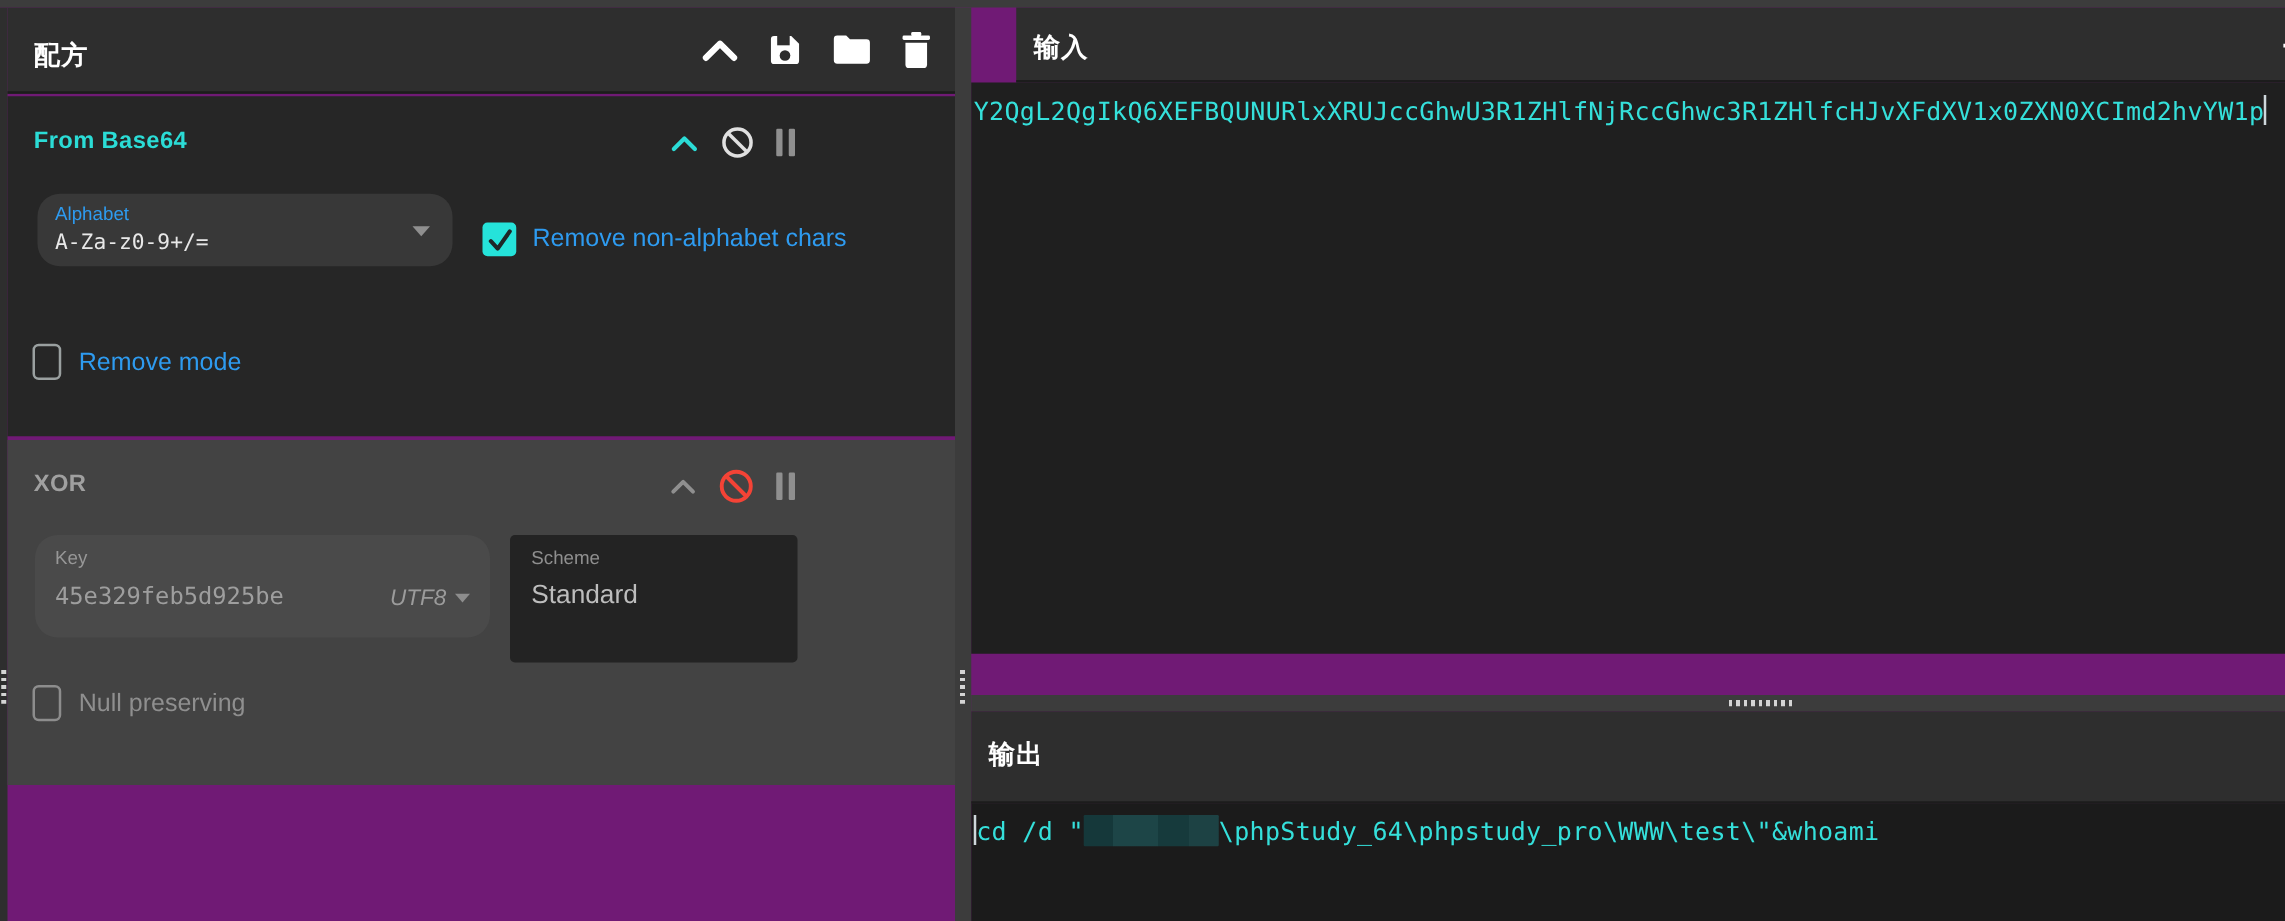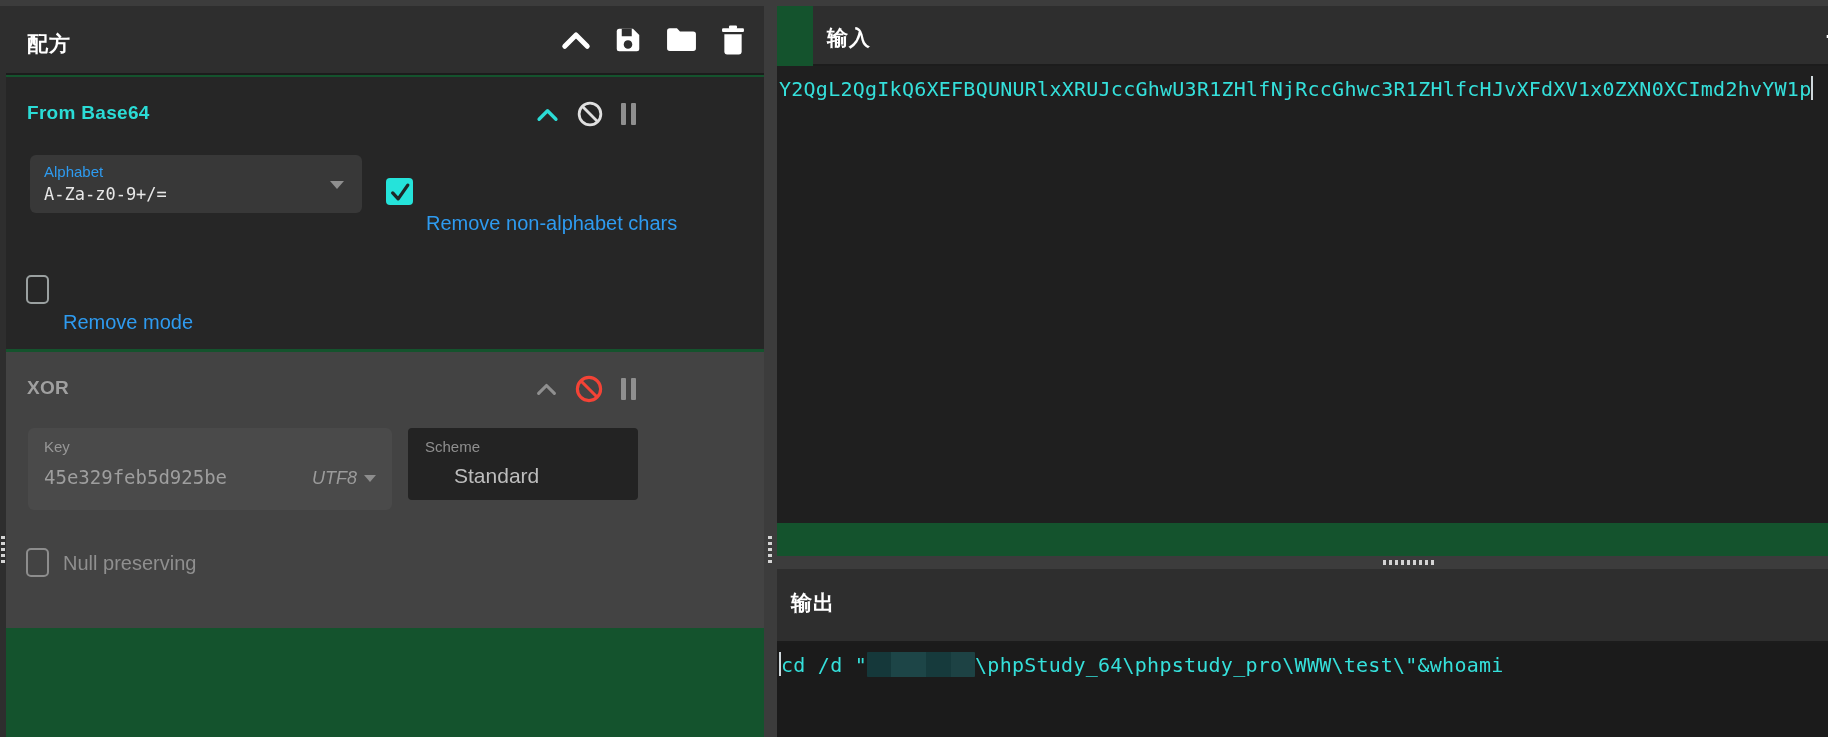--- a/index.html
+++ b/index.html
@@ -1,19 +1,19 @@
 <!DOCTYPE html>
 <html><head>
 <meta charset="utf-8">
 <style>
   * { box-sizing: border-box; }
   html,body { margin:0; padding:0; background:#111; }
   .app {
     position:relative; width:1828px; height:737px; overflow:hidden;
-    background:#14532d; font-family:"Liberation Sans", sans-serif;
+    background:#701a75; font-family:"Liberation Sans", sans-serif;
     -webkit-font-smoothing:antialiased;
   }
   .abs { position:absolute; }
 
   
   .top-strip { left:0; top:0; width:1828px; height:6px; background:#3c3c3c; }
   .left-gutter { left:0; top:6px; width:6px; height:731px; background:#2e2e2e; }
   .v-dots { width:4px; height:27px;
     background:repeating-linear-gradient(to bottom,#d4d4d4 0 3px,transparent 3px 6px); }
   .splitter-v { left:764px; top:6px; width:13px; height:731px; background:#3c3c3c; }
@@ -29,54 +29,54 @@
   .icon-btn { display:flex; align-items:center; justify-content:center; cursor:pointer; }
 
   .op { left:6px; width:758px; }
   .op-base64 { top:77px; height:272px; background:#262626; }
   .op-xor    { top:352px; height:276px; background:#434343; }
   .op-title { left:21px; top:25px; font-size:19px; font-weight:bold; letter-spacing:.3px; }
   .op-title.enabled { color:#2bdcd6; }
   .op-title.disabled { color:#a0a0a0; }
   .op-icons { right:128px; top:22px; display:flex; gap:17px; align-items:center; height:30px; }
 
-  .field { border-radius:6px; }
+  .field { border-radius:18px; }
   .field-label { font-size:15px; }
   .mono { font-family:"DejaVu Sans Mono", monospace; }
 
   .alphabet-field { left:24px; top:78px; width:332px; height:58px; background:#383838; }
   .alphabet-label { left:14px; top:8px; color:#2e9bf0; }
   .alphabet-value { left:14px; top:29px; color:#e8e8e8; font-size:17px; }
   .dd-caret { width:0; height:0; border-left:7px solid transparent; border-right:7px solid transparent;
     border-top:8px solid #8f8f8f; }
   .alphabet-caret { right:18px; top:26px; }
 
   .checkbox-checked { width:27px; height:27px; background:#25e3da; border-radius:4px;
     display:flex; align-items:center; justify-content:center; }
   .checkbox-empty { width:23px; height:29px; border:2.5px solid #9aa0a0; border-radius:5px;
     background:transparent; }
   .op-xor .checkbox-empty { border-color:#8d8d8d; }
   .chk-label { font-size:20px; }
-  .blue { color:#2e9bf0;margin-top:32px; }
+  .blue { color:#2e9bf0; }
   .gray-label { color:#8f8f8f; }
 
   .chk-remove { left:380px; top:101px; }
   .lbl-remove { left:420px; top:103px; }
   .chk-strict { left:20px; top:198px; }
   .lbl-strict { left:57px; top:202px; }
 
   .key-field { left:22px; top:76px; width:364px; height:82px; background:#4a4a4a; }
   .key-label { left:16px; top:10px; color:#979797; }
   .key-value { left:16px; top:38px; color:#9e9e9e; font-size:19px; }
   .key-type { right:16px; top:40px; color:#9b9b9b; font-size:18px; display:flex; gap:7px; align-items:center;font-style:italic; }
   .key-type .dd-caret { border-top-color:#8d8d8d; border-left-width:6px; border-right-width:6px; border-top-width:7px; }
 
-  .scheme-field { left:402px; top:76px; width:230px; height:72px; background:#232323; border-radius:4px; }
+  .scheme-field { left:402px; top:76px; width:230px; height:102px; background:#232323; border-radius:4px; }
   .scheme-label { left:17px; top:10px; color:#8f8f8f; }
-  .scheme-value { left:17px; top:36px; color:#bdbdbd; font-size:21px;margin-left:29px; }
+  .scheme-value { left:17px; top:36px; color:#bdbdbd; font-size:21px; }
 
   .chk-null { left:20px; top:196px; }
   .lbl-null { left:57px; top:200px; }
 
   .pause { display:flex; gap:5px; }
   .pause i { display:block; width:5px; height:22px; background:#8f8f8f; border-radius:1px; }
 
   
   .input-header { left:813px; top:6px; width:1051px; height:60px; }
   .input-title { left:14px; top:18px; }

